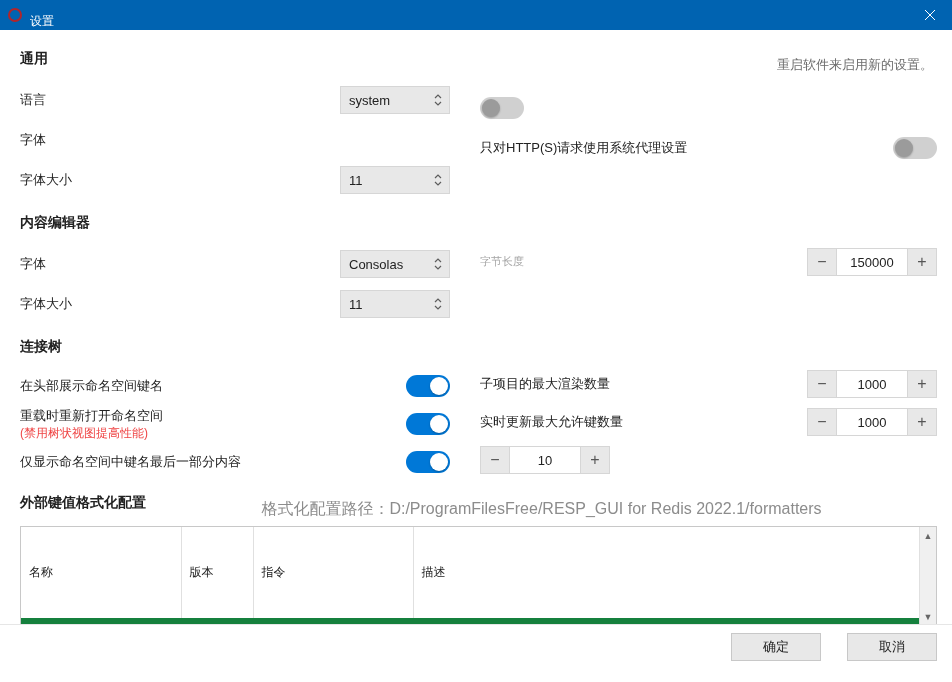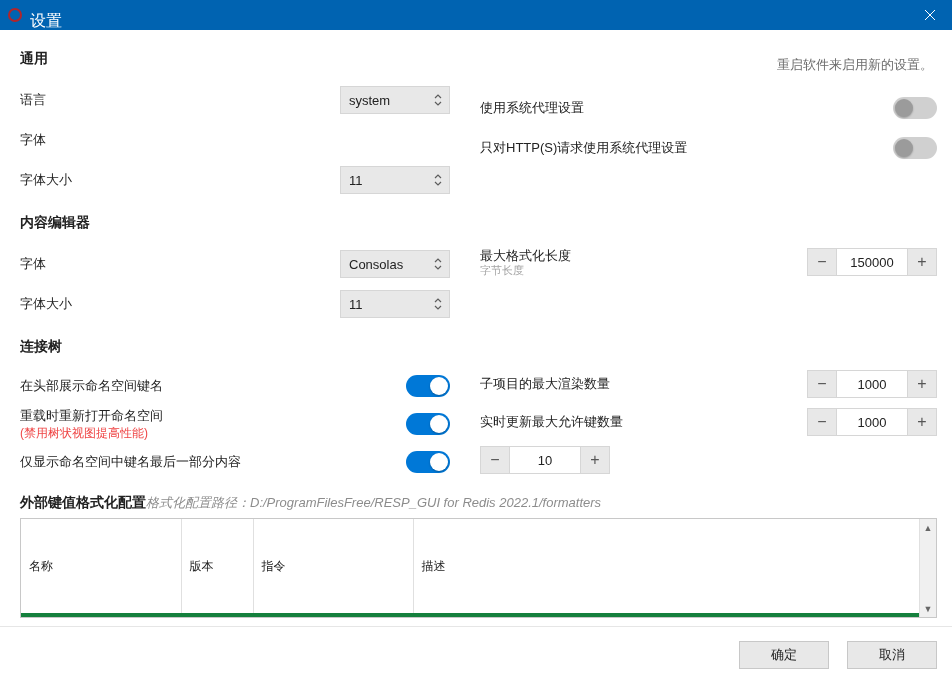--- a/index.html
+++ b/index.html
@@ -1,20 +1,20 @@
 <!DOCTYPE html>
 <html><head>
 <meta charset="utf-8">
 <style>
 * { box-sizing: border-box; margin: 0; padding: 0; }
 body { font-family: "Microsoft YaHei", "Segoe UI", sans-serif; font-size: 13px; color: #222; background: #fff; width: 952px; height: 682px; overflow: hidden; }
 
 .titlebar { background: #0063b1; height: 30px; display: flex; align-items: center; padding: 0 0 0 8px; color: #fff; }
 .titlebar .app-icon { width: 14px; height: 14px; border-radius: 50%; border: 2px solid #b0252b; margin-right: 8px; }
-.titlebar .title { font-size: 16px; flex: 1; margin-top: 12px; }
+.titlebar .title { font-size: 12px; flex: 1; margin-top: 12px; }
 .titlebar .close { width: 45px; height: 30px; display: flex; align-items: center; justify-content: center; cursor: default; }
 
 .content { padding: 20px 15px 0 20px; }
 
 .section-title { font-weight: bold; font-size: 14px; margin-bottom: 12px; }
 
 .two-col { display: flex; gap: 30px; }
 .col-left, .col-right { display: flex; flex-direction: column; }
 .col-left { width: 430px; justify-content: center; }
 .col-right { flex: 1; }
@@ -39,32 +39,32 @@
 .toggle.on { background: #0078d7; }
 .toggle.on .knob { right: 2px; }
 
 .stepper { display: flex; height: 28px; width: 130px; }
 .stepper .btn { width: 30px; height: 28px; background: #e8e8e8; border: 1px solid #d6d6d6; display: flex; align-items: center; justify-content: center; font-size: 16px; color: #555; cursor: default; }
 .stepper .val { flex: 1; height: 28px; border-top: 1px solid #d6d6d6; border-bottom: 1px solid #d6d6d6; display: flex; align-items: center; justify-content: center; font-size: 13px; background: #fff; }
 
 .spacer { height: 14px; }
 
 .fmt-row { display: flex; align-items: flex-end; margin-bottom: 6px; }
-.fmt-row .section-title { margin-bottom: 0; text-align: center; }
-.fmt-row .path { flex: 1; text-align: left; font-size: 13px; color: #8c8c8c; font-style: italic; }
+.fmt-row .section-title { margin-bottom: 8px; text-align: center; }
+.fmt-row .path { flex: 1; text-align: center; font-size: 16px; color: #8c8c8c; }
 
 .table-wrap { border: 1px solid #c8c8c8; height: 100px; display: flex; }
 .table-wrap table { border-collapse: collapse; width: calc(100% - 17px); }
-.table-wrap th { text-align: left; font-weight: normal; font-size: 12px; padding: 4px 8px; border-right: 1px solid #e0e0e0; border-bottom: 4px solid #15803d; background: #fff; }
+.table-wrap th { text-align: left; font-weight: normal; font-size: 12px; padding: 4px 8px; border-right: 1px solid #e0e0e0; border-bottom: 7px solid #15803d; background: #fff; }
 .table-wrap th:last-child { border-right: none; }
 .table-wrap .scroll { width: 17px; background: #f0f0f0; border-left: 1px solid #e0e0e0; display: flex; flex-direction: column; }
 .table-wrap .scroll .arr { height: 17px; display: flex; align-items: center; justify-content: center; color: #666; font-size: 9px; }
 .table-wrap .scroll .track { flex: 1; }
 
-.footer { position: absolute; bottom: 0; left: 0; right: 0; height: 56px; display: flex; align-items: center; justify-content: flex-end; padding-right: 15px; gap: 18px; border-top: 1px solid #e6e6e6; background: #fff; }
+.footer { position: absolute; bottom: 14px; left: 0; right: 0; height: 44px; display: flex; align-items: center; justify-content: flex-end; padding-right: 15px; gap: 26px; border-top: 1px solid #e6e6e6; background: #fff; }
 .footer .btn { width: 90px; height: 28px; background: #e8e8e8; border: 1px solid #c8c8c8; display: flex; align-items: center; justify-content: center; cursor: default; font-size: 13px; }
 
 .stepper-label-row { display:flex; flex-direction:column; flex:1; }
 </style>
 </head>
 <body>
 
 <div class="titlebar">
   <div class="app-icon"></div>
   <div class="title">设置</div>
@@ -102,21 +102,20 @@
                 <path d="M2 5 L5 2 L8 5 M2 9 L5 12 L8 9" stroke="#5d5d5d" stroke-width="1.2" fill="none"></path>
               </svg>
             </div>
         </div>
       </div>
     </div>
 
     <div class="col-right">
       <div class="restart-hint">重启软件来启用新的设置。</div>
       <div class="row">
-        <div class="label">使用系统代理设置</div>
         <div class="toggle off">
             <div class="knob"></div>
           </div>
       </div>
       <div class="row">
         <div class="label">只对HTTP(S)请求使用系统代理设置</div>
         <div class="toggle off">
             <div class="knob"></div>
           </div>
       </div>
@@ -148,21 +147,20 @@
                 <path d="M2 5 L5 2 L8 5 M2 9 L5 12 L8 9" stroke="#5d5d5d" stroke-width="1.2" fill="none"></path>
               </svg>
             </div>
         </div>
       </div>
     </div>
     <div class="col-right">
       <div style="height:28px"></div>
       <div class="row">
         <div class="stepper-label-row">
-          <div>最大格式化长度</div>
           <div class="hint">字节长度</div>
         </div>
         <div class="stepper">
           <div class="btn">−</div>
           <div class="val">150000</div>
           <div class="btn">+</div>
         </div>
       </div>
     </div>
   </div>

